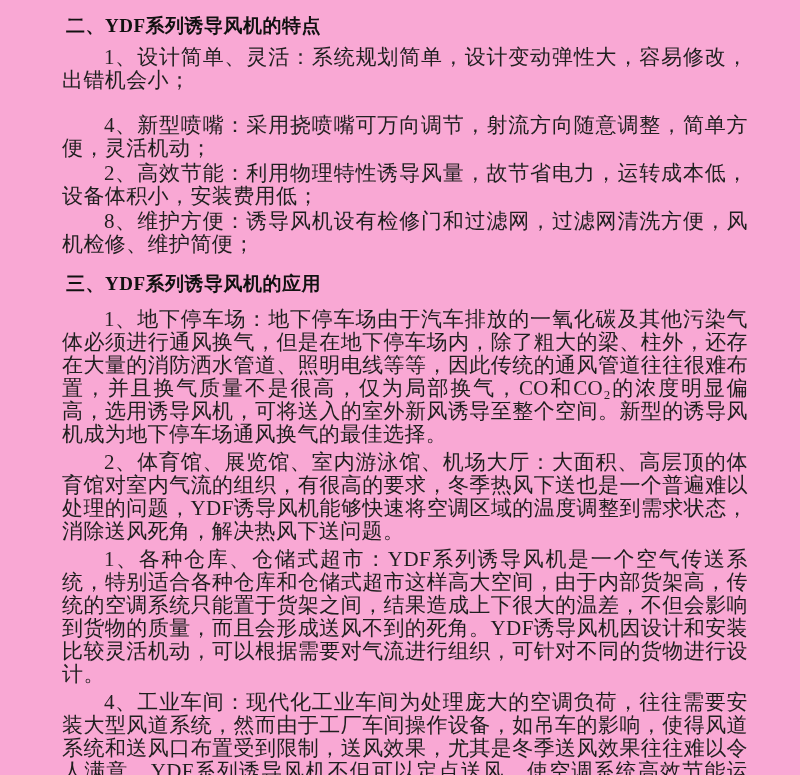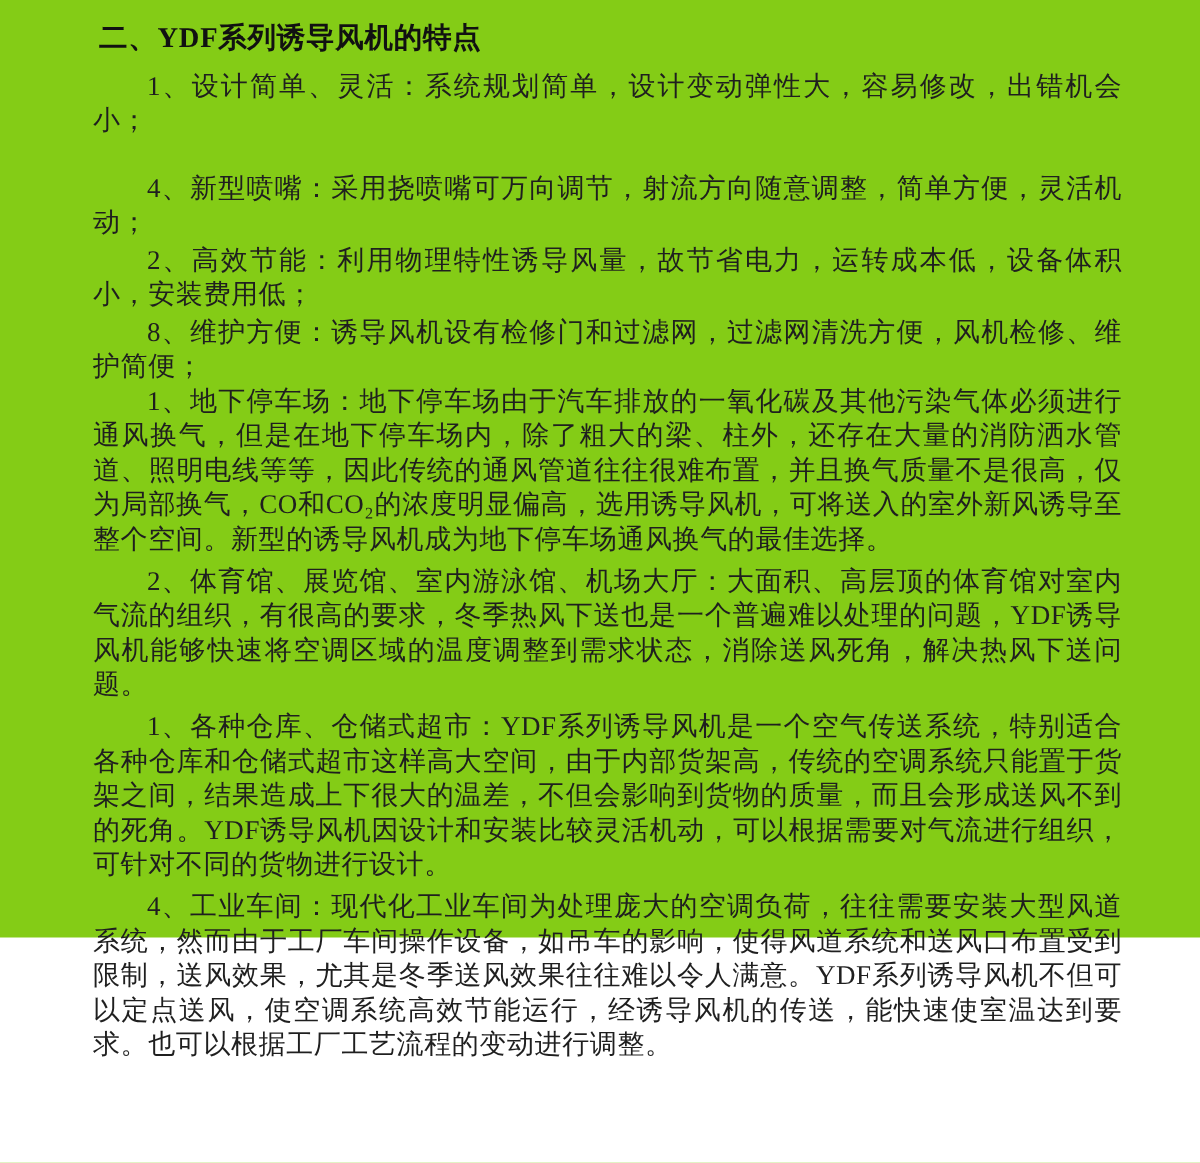--- a/index.html
+++ b/index.html
@@ -10,38 +10,38 @@
   body {
     width: 800px;
     height: 775px;
     overflow: hidden;
     font-family: "Liberation Serif", "DejaVu Serif", serif;
     color: #1f1f1f;
   }
   .page {
     box-sizing: border-box;
     width: 800px;
-    height: 625px;
+    height: 775px;
     padding: 13px 52px 0 62px;
-    background: #84cc16;
+    background: #f9a8d4;
   }
   .section-heading {
     font-size: 19px;
     font-weight: bold;
     letter-spacing: 0.5px;
     margin: 0 0 7px 4px;
     line-height: 26px;
     color: #111111;
   }
   .section-heading.second {
     margin-top: 15px;
     margin-bottom: 11px;
   }
   .para {
-    font-size: 18px;
+    font-size: 21px;
     line-height: 23px;
     margin: 0;
     text-indent: 2em;
     text-align: justify;
     letter-spacing: 0.4px;
     color: #1f1f1f;
   }
   .feature-list .para {
     margin-top: 2px;
   }
@@ -61,20 +61,21 @@
     <h2 class="section-heading">二、YDF系列诱导风机的特点</h2>
     <div class="feature-list">
       <p class="para">1、设计简单、灵活：系统规划简单，设计变动弹性大，容易修改，出错机会小；</p>
       <p class="para gap-before">4、新型喷嘴：采用挠喷嘴可万向调节，射流方向随意调整，简单方便，灵活机动；</p>
       <p class="para">2、高效节能：利用物理特性诱导风量，故节省电力，运转成本低，设备体积小，安装费用低；</p>
       <p class="para">8、维护方便：诱导风机设有检修门和过滤网，过滤网清洗方便，风机检修、维护简便；</p>
     </div>
   </section>
 
   <section>
+    <h2 class="section-heading second">三、YDF系列诱导风机的应用</h2>
     <div class="application-list">
       <p class="para">1、地下停车场：地下停车场由于汽车排放的一氧化碳及其他污染气体必须进行通风换气，但是在地下停车场内，除了粗大的梁、柱外，还存在大量的消防洒水管道、照明电线等等，因此传统的通风管道往往很难布置，并且换气质量不是很高，仅为局部换气，CO和CO₂的浓度明显偏高，选用诱导风机，可将送入的室外新风诱导至整个空间。新型的诱导风机成为地下停车场通风换气的最佳选择。</p>
       <p class="para">2、体育馆、展览馆、室内游泳馆、机场大厅：大面积、高层顶的体育馆对室内气流的组织，有很高的要求，冬季热风下送也是一个普遍难以处理的问题，YDF诱导风机能够快速将空调区域的温度调整到需求状态，消除送风死角，解决热风下送问题。</p>
       <p class="para">1、各种仓库、仓储式超市：YDF系列诱导风机是一个空气传送系统，特别适合各种仓库和仓储式超市这样高大空间，由于内部货架高，传统的空调系统只能置于货架之间，结果造成上下很大的温差，不但会影响到货物的质量，而且会形成送风不到的死角。YDF诱导风机因设计和安装比较灵活机动，可以根据需要对气流进行组织，可针对不同的货物进行设计。</p>
       <p class="para">4、工业车间：现代化工业车间为处理庞大的空调负荷，往往需要安装大型风道系统，然而由于工厂车间操作设备，如吊车的影响，使得风道系统和送风口布置受到限制，送风效果，尤其是冬季送风效果往往难以令人满意。YDF系列诱导风机不但可以定点送风，使空调系统高效节能运行，经诱导风机的传送，能快速使室温达到要求。也可以根据工厂工艺流程的变动进行调整。</p>
     </div>
   </section>
 
 </div>
 

